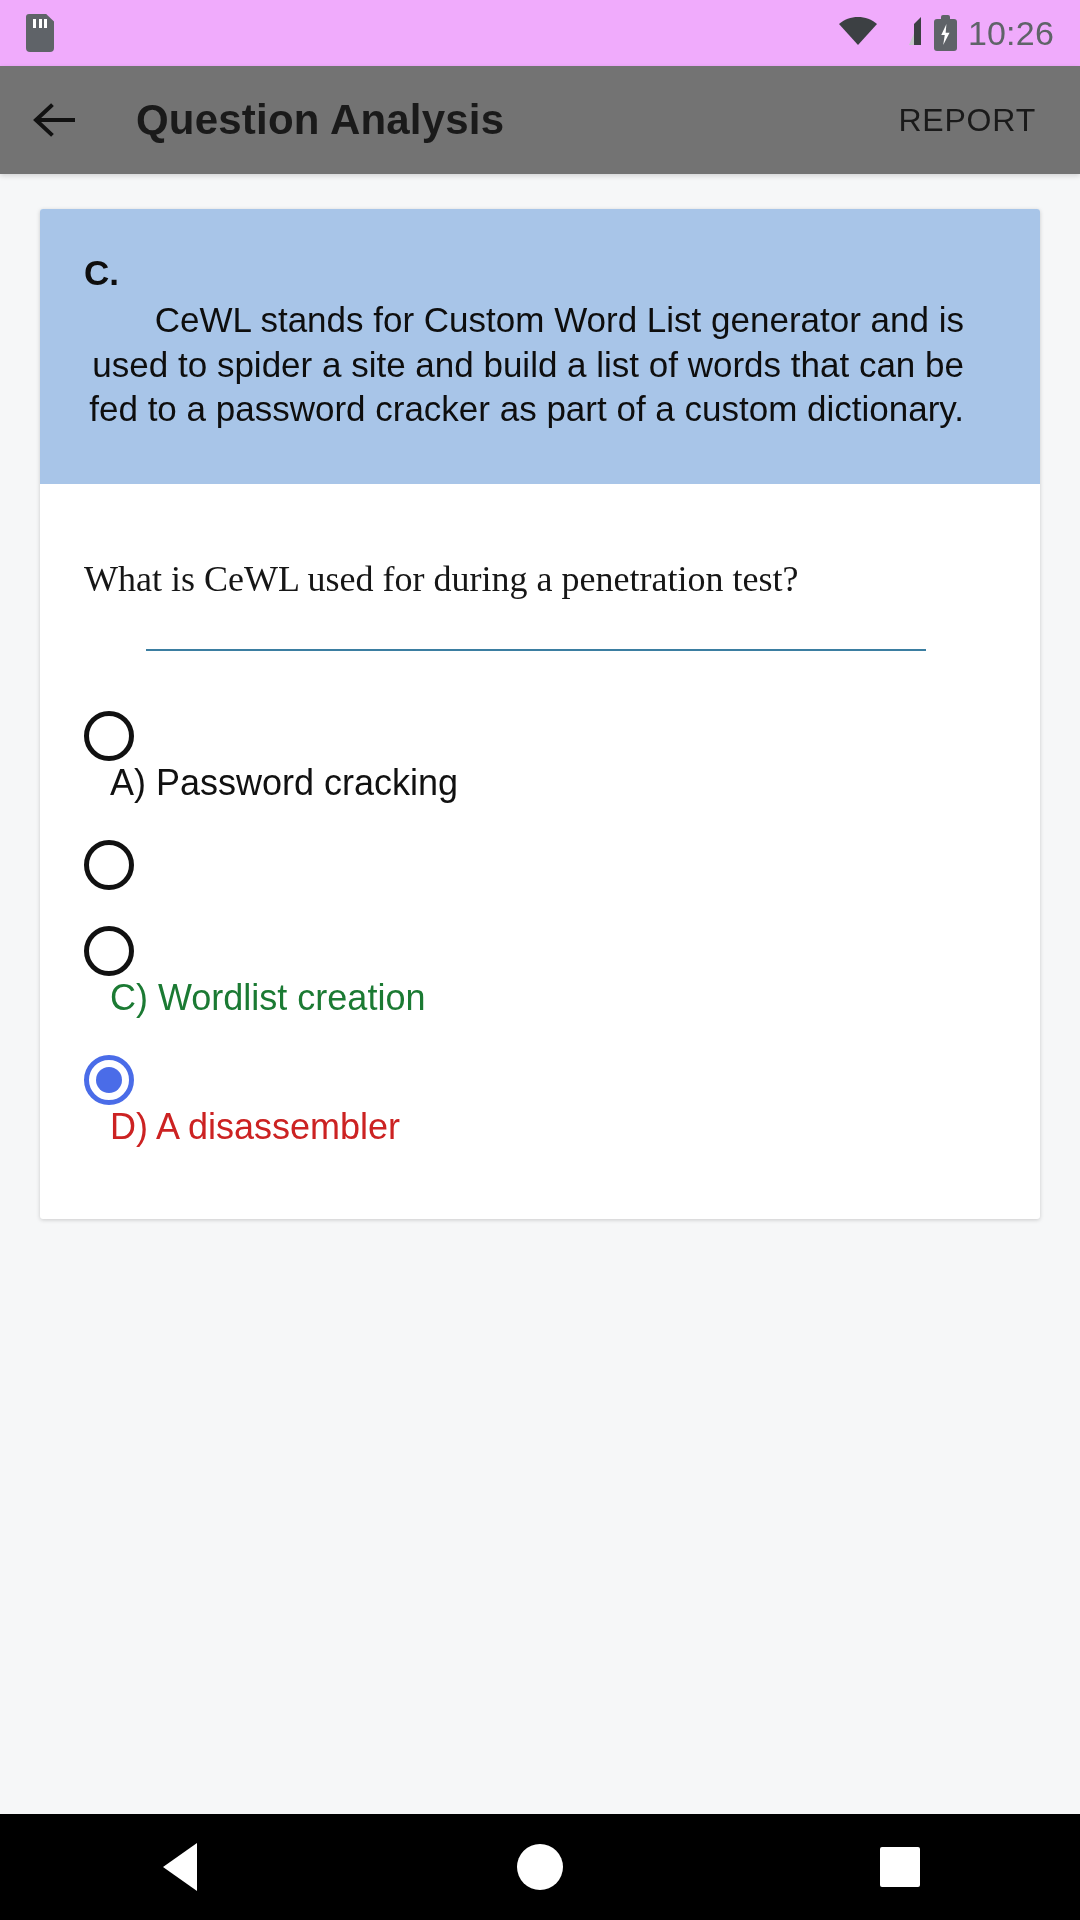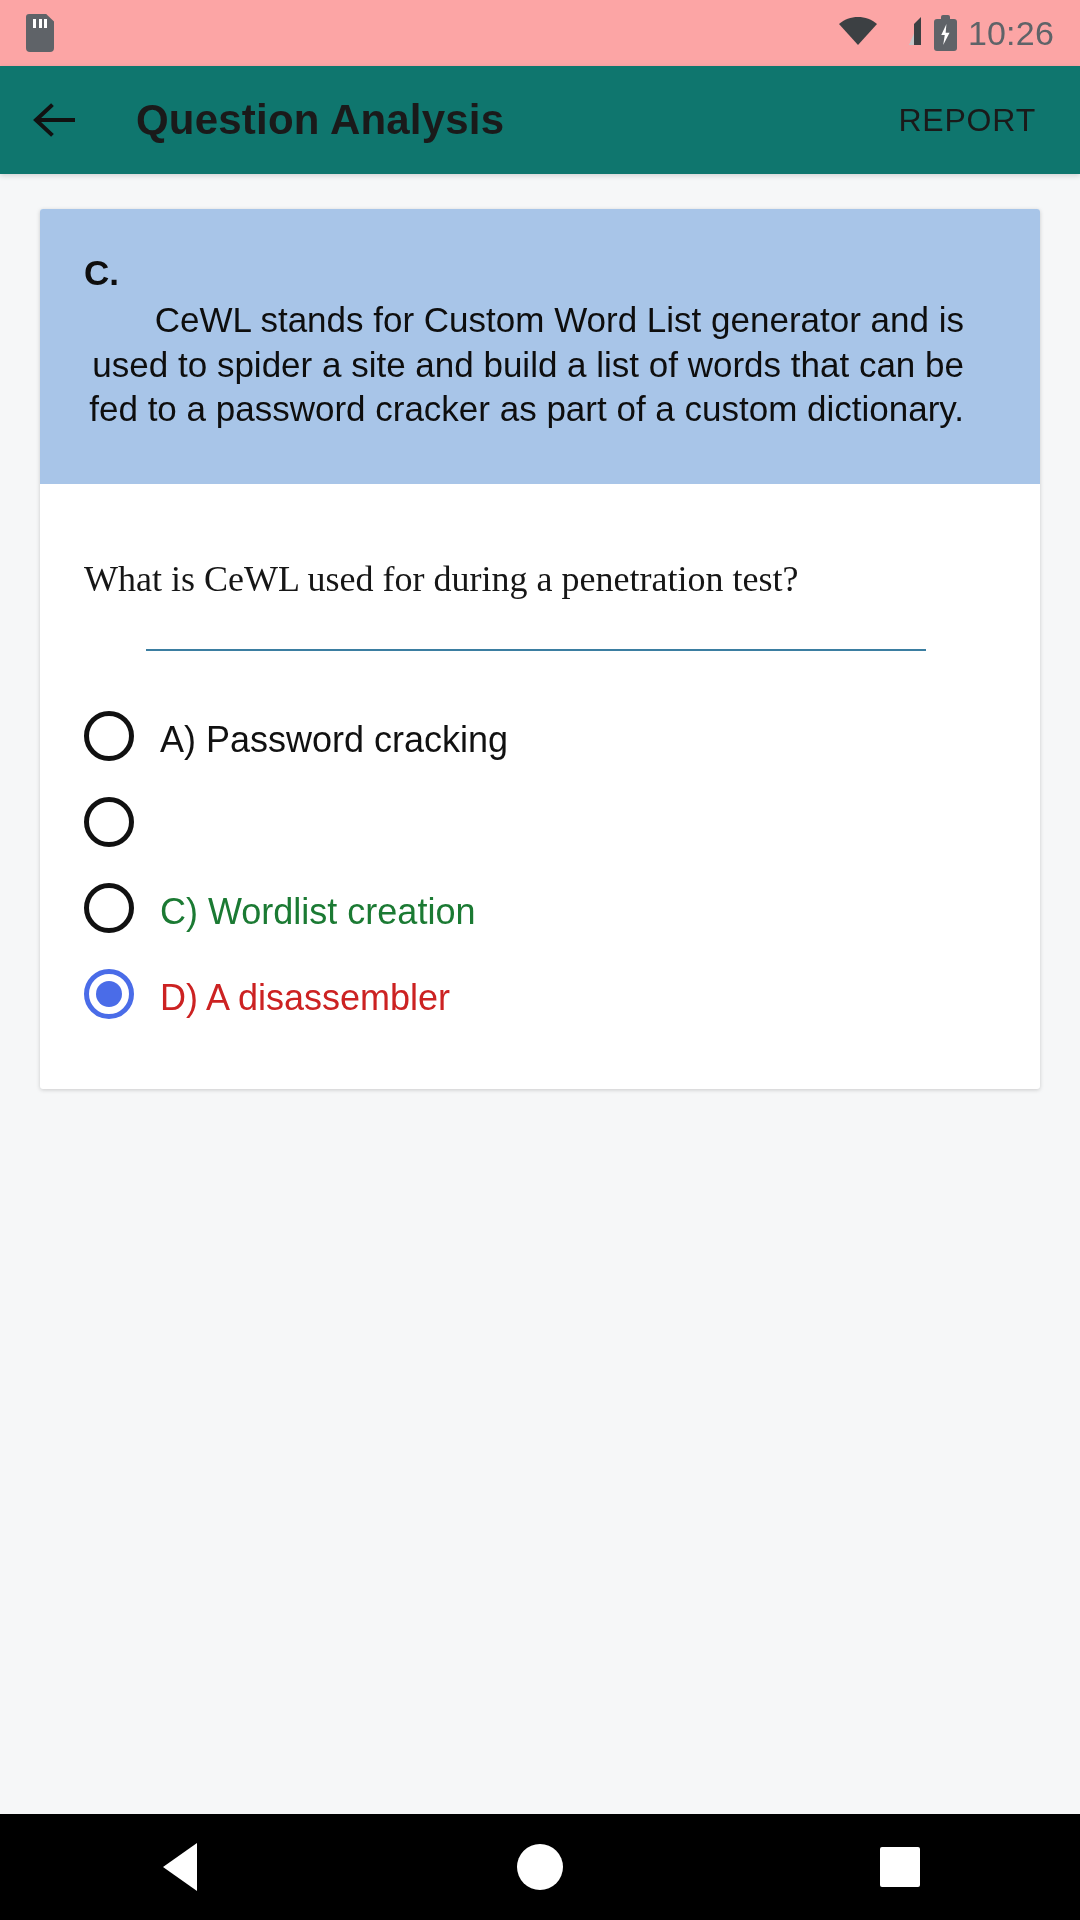--- a/index.html
+++ b/index.html
@@ -7,21 +7,21 @@
     width:1080px; height:1920px;
     background:#f6f7f8;
     font-family:"Liberation Sans", sans-serif;
     overflow:hidden;
   }
 
   
   .status-bar{
     position:absolute; top:0; left:0;
     width:1080px; height:66px;
-    background:#fca5a5;
+    background:#f0abfc;
     display:flex; align-items:center;
     padding:0 26px;
   }
   .status-left{ display:flex; align-items:center; }
   .status-right{ margin-left:auto; display:flex; align-items:center; gap:11px; }
   .sd-icon{ width:28px; height:38px; position:relative; }
   .sd-icon .body{
     position:absolute; inset:0;
     background:#5f6368;
     border-radius:3px 3px 4px 4px;
@@ -50,21 +50,21 @@
   }
   .clock{
     font-size:34px; color:#5f6368; letter-spacing:0.2px;
     font-family:"Liberation Sans", sans-serif;
   }
 
   
   .app-bar{
     position:absolute; top:66px; left:0;
     width:1080px; height:108px;
-    background:#0f766e;
+    background:#737373;
     display:flex; align-items:center;
     box-shadow:0 2px 5px rgba(0,0,0,0.14);
     z-index:5;
   }
   .back-btn{
     width:106px; height:108px;
     display:flex; align-items:center; justify-content:center;
     cursor:pointer;
   }
   .back-btn svg{ width:48px; height:48px; }
@@ -115,23 +115,24 @@
     font-size:36px; color:#161616; line-height:1.3;
   }
   .divider{
     height:2px; background:#3b7ea1;
     margin:46px 70px 0 62px;
   }
 
   
   .options{ padding:42px 0 52px 0; }
   .option{
-    display:flex; align-items:flex-end;
+    display:flex; align-items:flex-start;
     padding:18px 44px 18px 44px;
     cursor:pointer;
+    flex-direction:column;
   }
   .radio{
     width:50px; height:50px; border-radius:50%;
     border:5px solid #111111;
     flex:0 0 auto; position:relative;
     background:transparent;
   }
   .radio.selected{
     border-color:#4a6ce8;
   }

